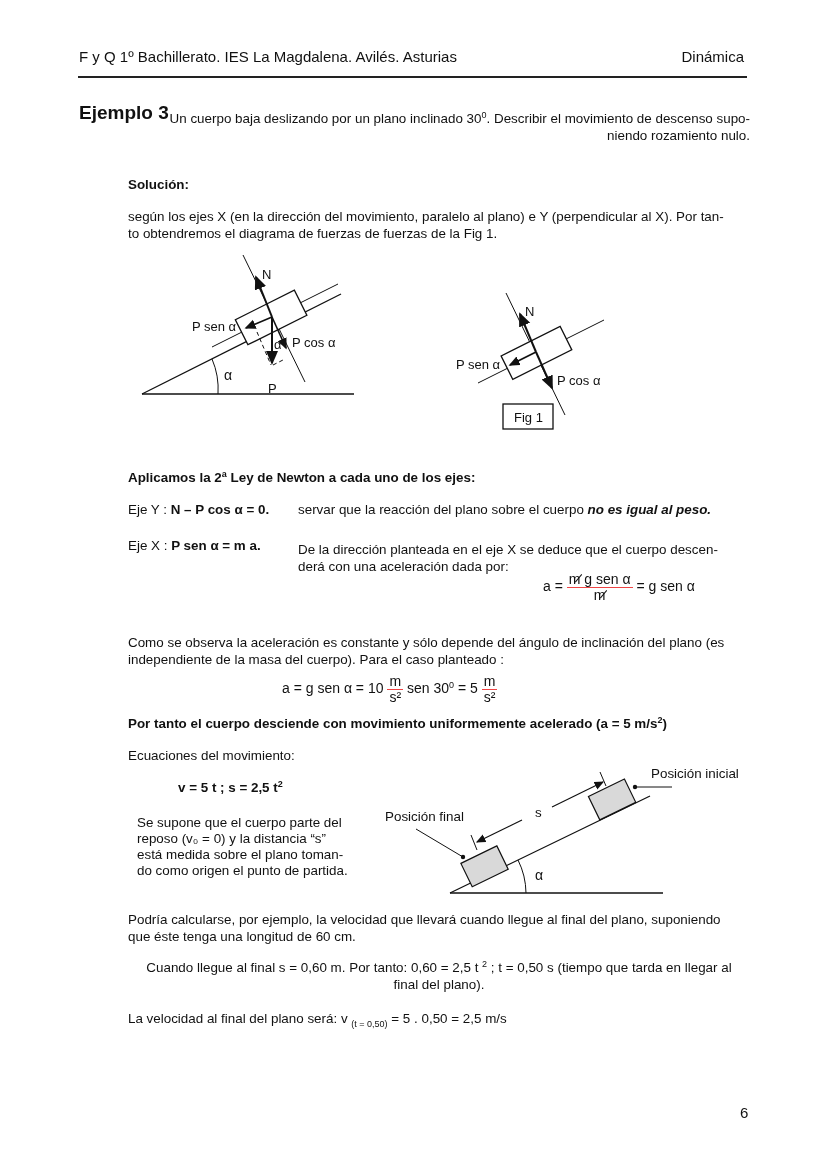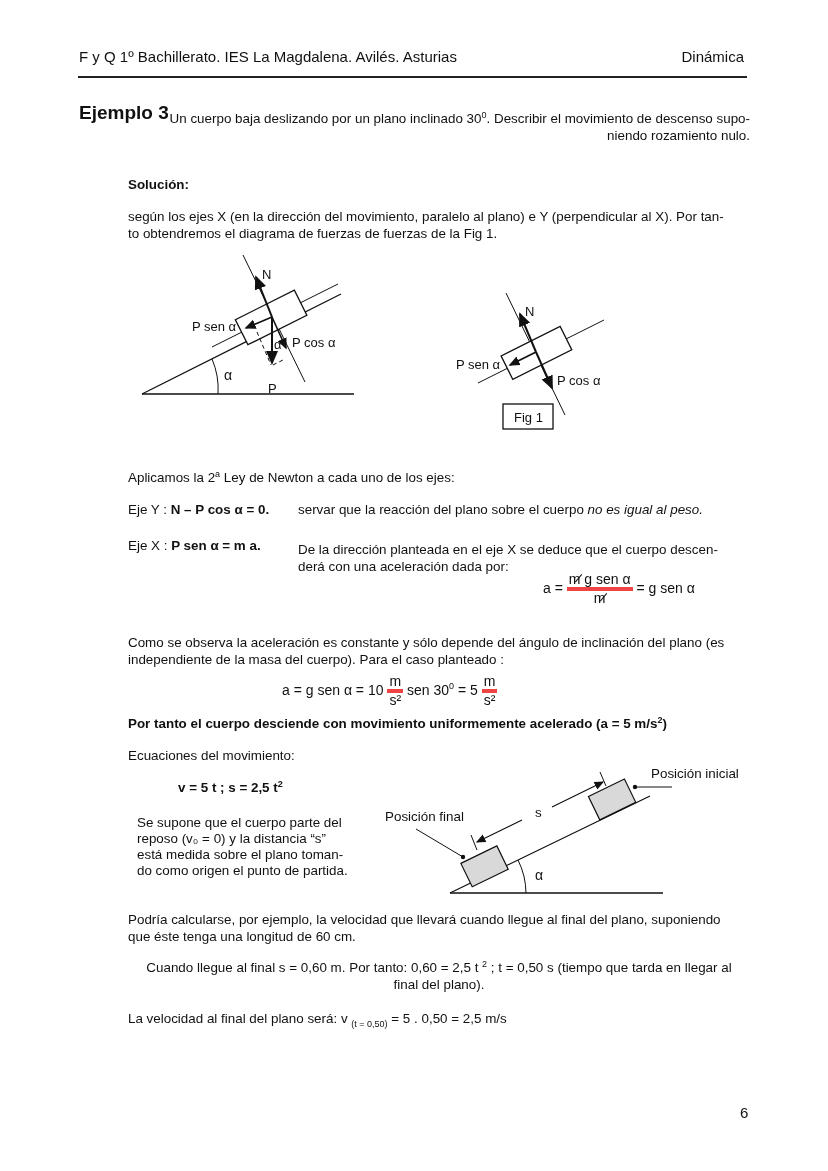--- a/index.html
+++ b/index.html
@@ -7,26 +7,26 @@
     width: 828px; height: 1171px; position: relative; overflow: hidden;
     font-family: "Liberation Sans", sans-serif; color: #111; font-size: 13.4px;
   }
   .abs { position: absolute; }
   .hdr-left { left: 79px; top: 48px; font-size: 15px; }
   .hdr-right { right: 84px; top: 48px; font-size: 15px; padding-left: 8px; }
   .hdr-rule { left: 78px; top: 76px; width: 669px; height: 1.5px; background: #222; }
   .ej-title { left: 79px; top: 94px; font-weight: bold; font-size: 19px; margin-top: 8px; }
   .para { left: 128px; width: 622px; line-height: 17px; }
   .bold { font-weight: bold; }
-  .bi { font-weight: normal; font-style: italic; }
+  .bi { font-weight: bold; font-style: italic; }
   sup, sub { font-size: 9px; line-height: 0; }
   .eq-label { left: 128px; }
   .eq-desc { left: 298px; width: 450px; line-height: 17px; }
   .frac { display: inline-block; vertical-align: middle; text-align: center; }
-  .frac .num { display: block; border-bottom: 4px solid #ef4444; padding: 0 2px; line-height: 15px; }
+  .frac .num { display: block; border-bottom: 1px solid #ef4444; padding: 0 2px; line-height: 15px; }
   .frac .den { display: block; line-height: 15px; }
   .math { font-family: "Liberation Sans", sans-serif; font-size: 14px; }
   .strike { position: relative; display: inline-block; }
   .strike::after { content: ""; position: absolute; left: 2px; top: 1px; width: 10px; height: 1px; background:#111; transform: rotate(-50deg) translate(-2px,5px); }
   .motion-note { left: 137px; width: 230px; line-height: 16px; font-size: 13.4px; }
   .page-num { left: 740px; top: 1104px; font-size: 15px; }
   svg text { font-family: "Liberation Sans", sans-serif; fill: #111; }
 </style>
 </head>
 <body>
@@ -91,21 +91,21 @@
   <line x1="96" y1="67" x2="80" y2="29" stroke="#111" stroke-width="2" marker-end="url(#ah2)"></line>
   <line x1="96" y1="67" x2="70" y2="80" stroke="#111" stroke-width="1.6" marker-end="url(#ah2)"></line>
   <line x1="96" y1="67" x2="112" y2="103" stroke="#111" stroke-width="2" marker-end="url(#ah2)"></line>
   <text x="85" y="31" font-size="13">N</text>
   <text x="16" y="84" font-size="13">P sen α</text>
   <text x="117" y="100" font-size="13">P cos α</text>
   <rect x="63" y="119" width="50" height="25" fill="#fff" stroke="#111" stroke-width="1.3"></rect>
   <text x="74" y="137" font-size="13">Fig 1</text>
 </svg>
 
-<div class="abs para" style="top:469px;">
+<div class="abs para" style="top:469px;font-weight:bold;">
   <span>Aplicamos la 2</span><sup>a</sup><span> Ley de Newton a cada uno de los ejes:</span>
 </div>
 
 <div class="abs eq-label" style="top:502px;">
   <span>Eje Y : </span><span class="bold">N – P cos α = 0.</span>
 </div>
 <div class="abs eq-desc" style="top:501px;">
   <div><span>servar que la reacción del plano sobre el cuerpo </span><span class="bi">no es igual al peso.</span></div>
 </div>
 

